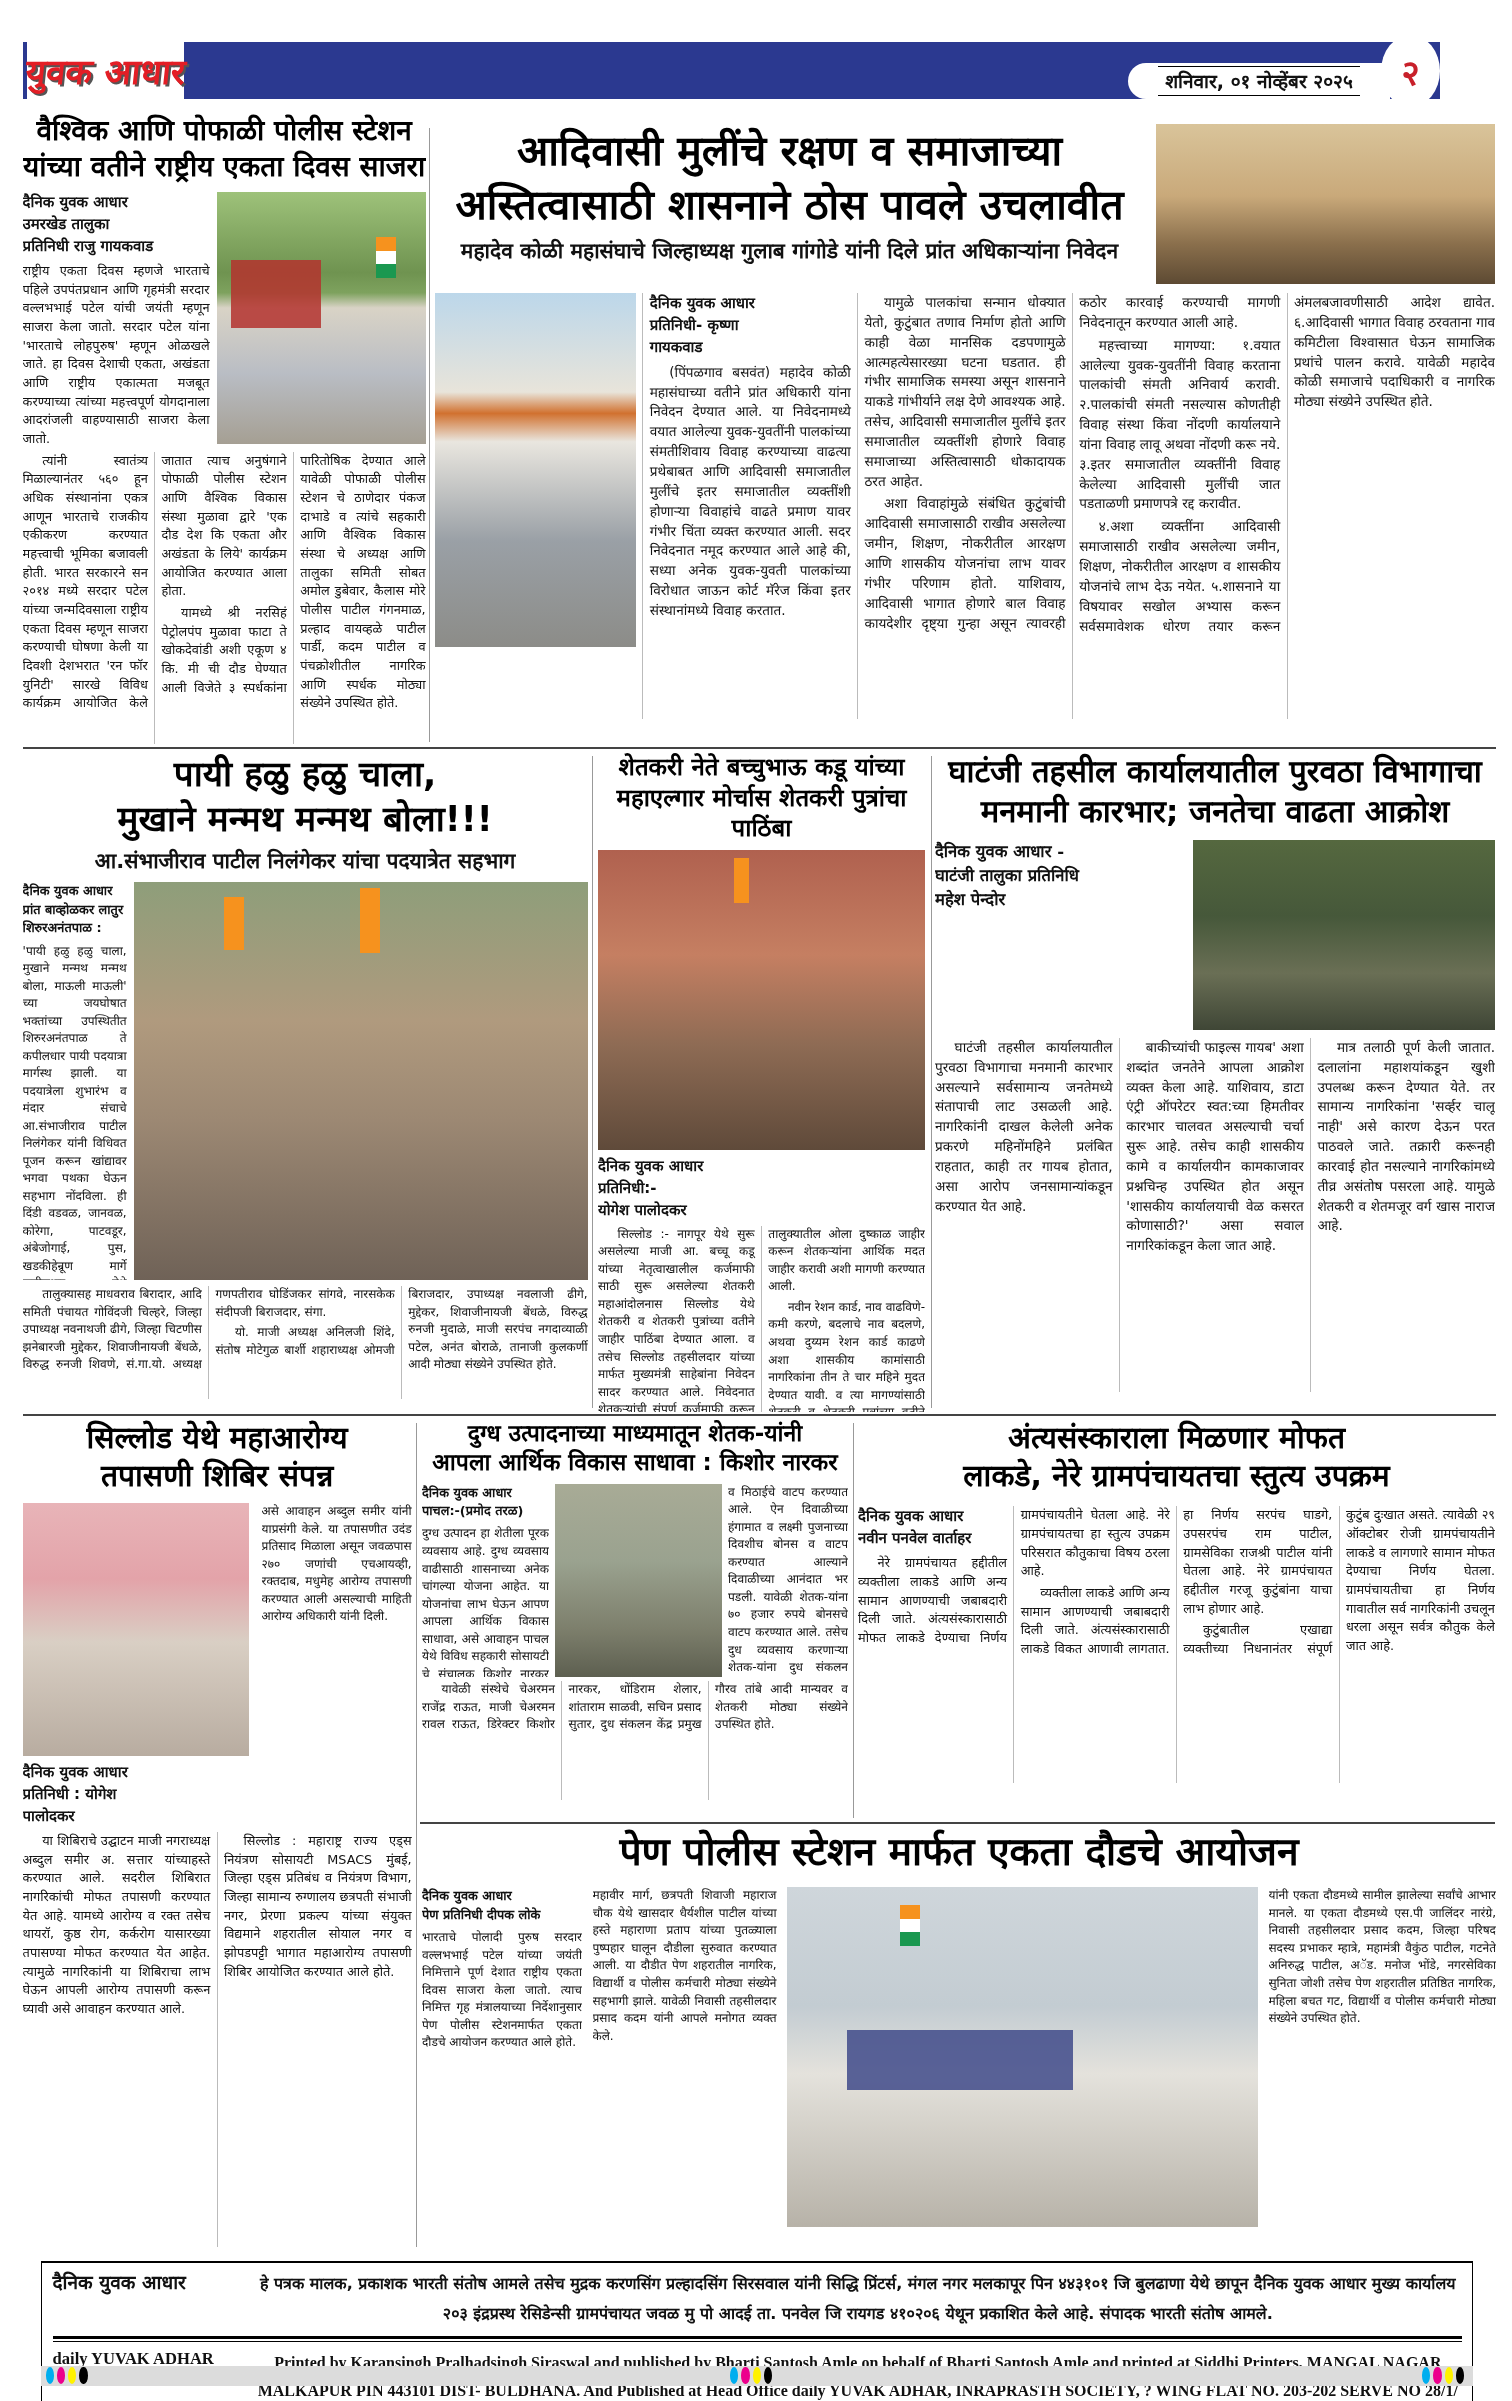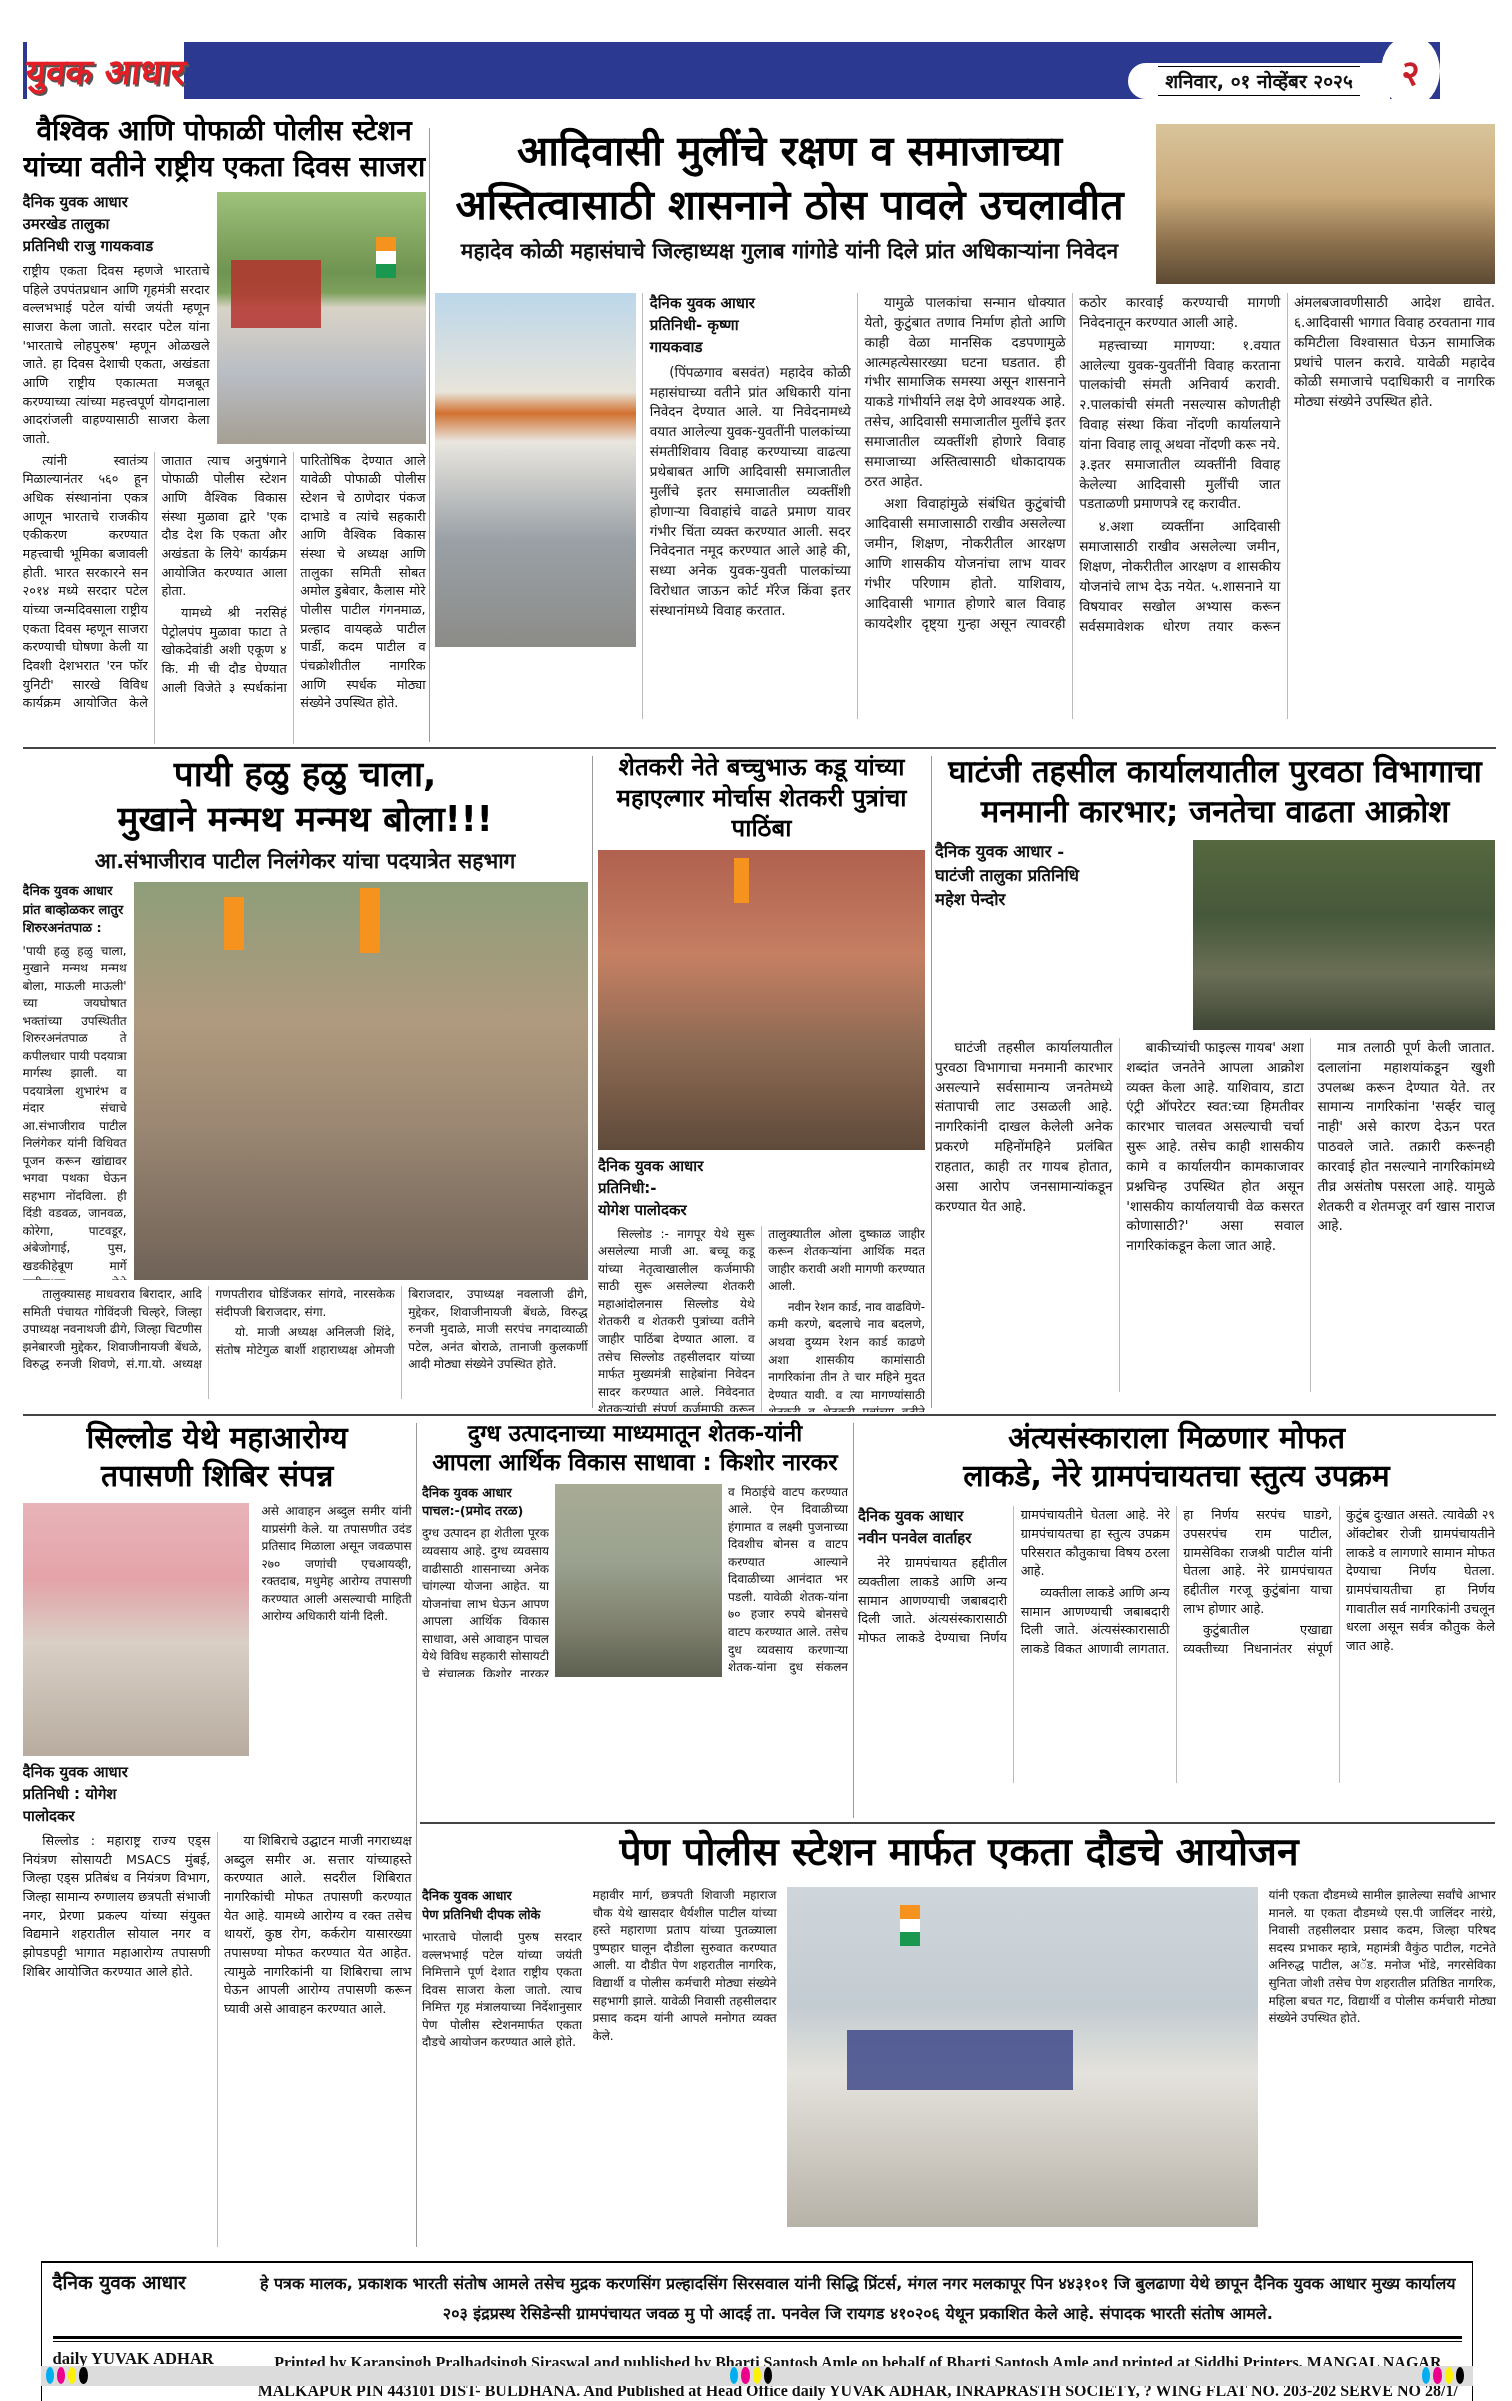--- a/index.html
+++ b/index.html
@@ -186,38 +186,41 @@
     <div style="display:flex;gap:13px;margin-top:7.5px;height:253px;overflow:hidden;">
       <div class="photo ph-f" style="width:226px;flex:none;"></div>
       <div style="flex:1;overflow:hidden;">
         <div class="bodytxt small">असे आवाहन अब्दुल समीर यांनी याप्रसंगी केले. या तपासणीत उदंड प्रतिसाद मिळाला असून जवळपास २७० जणांची एचआयव्ही, रक्तदाब, मधुमेह आरोग्य तपासणी करण्यात आली असल्याची माहिती आरोग्य अधिकारी यांनी दिली.</div>
       </div>
     </div>
     <div class="byline" style="margin-top:6px;">दैनिक युवक आधार
 प्रतिनिधी : योगेश
 पालोदकर</div>
     <div class="cols c2 bodytxt" style="height:422px;font-size:12.8px;">
+      <p>या शिबिराचे उद्घाटन माजी नगराध्यक्ष अब्दुल समीर अ. सत्तार यांच्याहस्ते करण्यात आले. सदरील शिबिरात नागरिकांची मोफत तपासणी करण्यात येत आहे. यामध्ये आरोग्य व रक्त तसेच थायरॉ, कुष्ठ रोग, कर्करोग यासारख्या तपासण्या मोफत करण्यात येत आहेत. त्यामुळे नागरिकांनी या शिबिराचा लाभ घेऊन आपली आरोग्य तपासणी करून घ्यावी असे आवाहन करण्यात आले.</p>
       <p>सिल्लोड : महाराष्ट्र राज्य एड्स नियंत्रण सोसायटी MSACS मुंबई, जिल्हा एड्स प्रतिबंध व नियंत्रण विभाग, जिल्हा सामान्य रुग्णालय छत्रपती संभाजी नगर, प्रेरणा प्रकल्प यांच्या संयुक्त विद्यमाने शहरातील सोयाल नगर व झोपडपट्टी भागात महाआरोग्य तपासणी शिबिर आयोजित करण्यात आले होते.</p>
-      <p>या शिबिराचे उद्घाटन माजी नगराध्यक्ष अब्दुल समीर अ. सत्तार यांच्याहस्ते करण्यात आले. सदरील शिबिरात नागरिकांची मोफत तपासणी करण्यात येत आहे. यामध्ये आरोग्य व रक्त तसेच थायरॉ, कुष्ठ रोग, कर्करोग यासारख्या तपासण्या मोफत करण्यात येत आहेत. त्यामुळे नागरिकांनी या शिबिराचा लाभ घेऊन आपली आरोग्य तपासणी करून घ्यावी असे आवाहन करण्यात आले.</p>
     </div>
   </div>
 
   <div class="article" style="left:422px;top:1419px;width:426px;height:401px;">
     <div class="hl hl-g">दुग्ध उत्पादनाच्या माध्यमातून शेतक-यांनी
 आपला आर्थिक विकास साधावा : किशोर नारकर</div>
     <div style="display:flex;gap:6px;margin-top:6px;height:193px;overflow:hidden;">
       <div style="width:127px;overflow:hidden;">
         <div class="byline small">दैनिक युवक आधार
 पाचल:-(प्रमोद तरळ)</div>
         <div class="bodytxt small">दुग्ध उत्पादन हा शेतीला पूरक व्यवसाय आहे. दुग्ध व्यवसाय वाढीसाठी शासनाच्या अनेक चांगल्या योजना आहेत. या योजनांचा लाभ घेऊन आपण आपला आर्थिक विकास साधावा, असे आवाहन पाचल येथे विविध सहकारी सोसायटी चे संचालक किशोर नारकर यांनी बोलताना केले.</div>
       </div>
       <div class="photo ph-g" style="width:167px;flex:none;"></div>
       <div style="flex:1;overflow:hidden;">
         <div class="bodytxt small">व मिठाईचे वाटप करण्यात आले. ऐन दिवाळीच्या हंगामात व लक्ष्मी पुजनाच्या दिवशीच बोनस व वाटप करण्यात आल्याने दिवाळीच्या आनंदात भर पडली. यावेळी शेतक-यांना ७० हजार रुपये बोनसचे वाटप करण्यात आले. तसेच दुध व्यवसाय करणाऱ्या शेतक-यांना दुध संकलन केंद्रावर मिठाईचे वाटप करण्यात आले.</div>
       </div>
+    </div>
+    <div class="cols c3 bodytxt small" style="margin-top:4.5px;height:119px;">
+      <p>यावेळी संस्थेचे चेअरमन राजेंद्र राऊत, माजी चेअरमन रावल राऊत, डिरेक्टर किशोर नारकर, धोंडिराम शेलार, शांताराम साळवी, सचिन प्रसाद सुतार, दुध संकलन केंद्र प्रमुख गौरव तांबे आदी मान्यवर व शेतकरी मोठ्या संख्येने उपस्थित होते.</p>
     </div>
   </div>
 
   <div class="article" style="left:858px;top:1419px;width:637px;height:401px;">
     <div class="hl hl-h">अंत्यसंस्काराला मिळणार मोफत
 लाकडे, नेरे ग्रामपंचायतचा स्तुत्य उपक्रम</div>
     <div class="cols c4 bodytxt" style="margin-top:10.5px;height:277px;font-size:12.8px;">
       <div class="byline">दैनिक युवक आधार
 नवीन पनवेल वार्ताहर</div>
       <p>नेरे ग्रामपंचायत हद्दीतील व्यक्तीला लाकडे आणि अन्य सामान आणण्याची जबाबदारी दिली जाते. अंत्यसंस्कारासाठी मोफत लाकडे देण्याचा निर्णय ग्रामपंचायतीने घेतला आहे. नेरे ग्रामपंचायतचा हा स्तुत्य उपक्रम परिसरात कौतुकाचा विषय ठरला आहे.</p>

